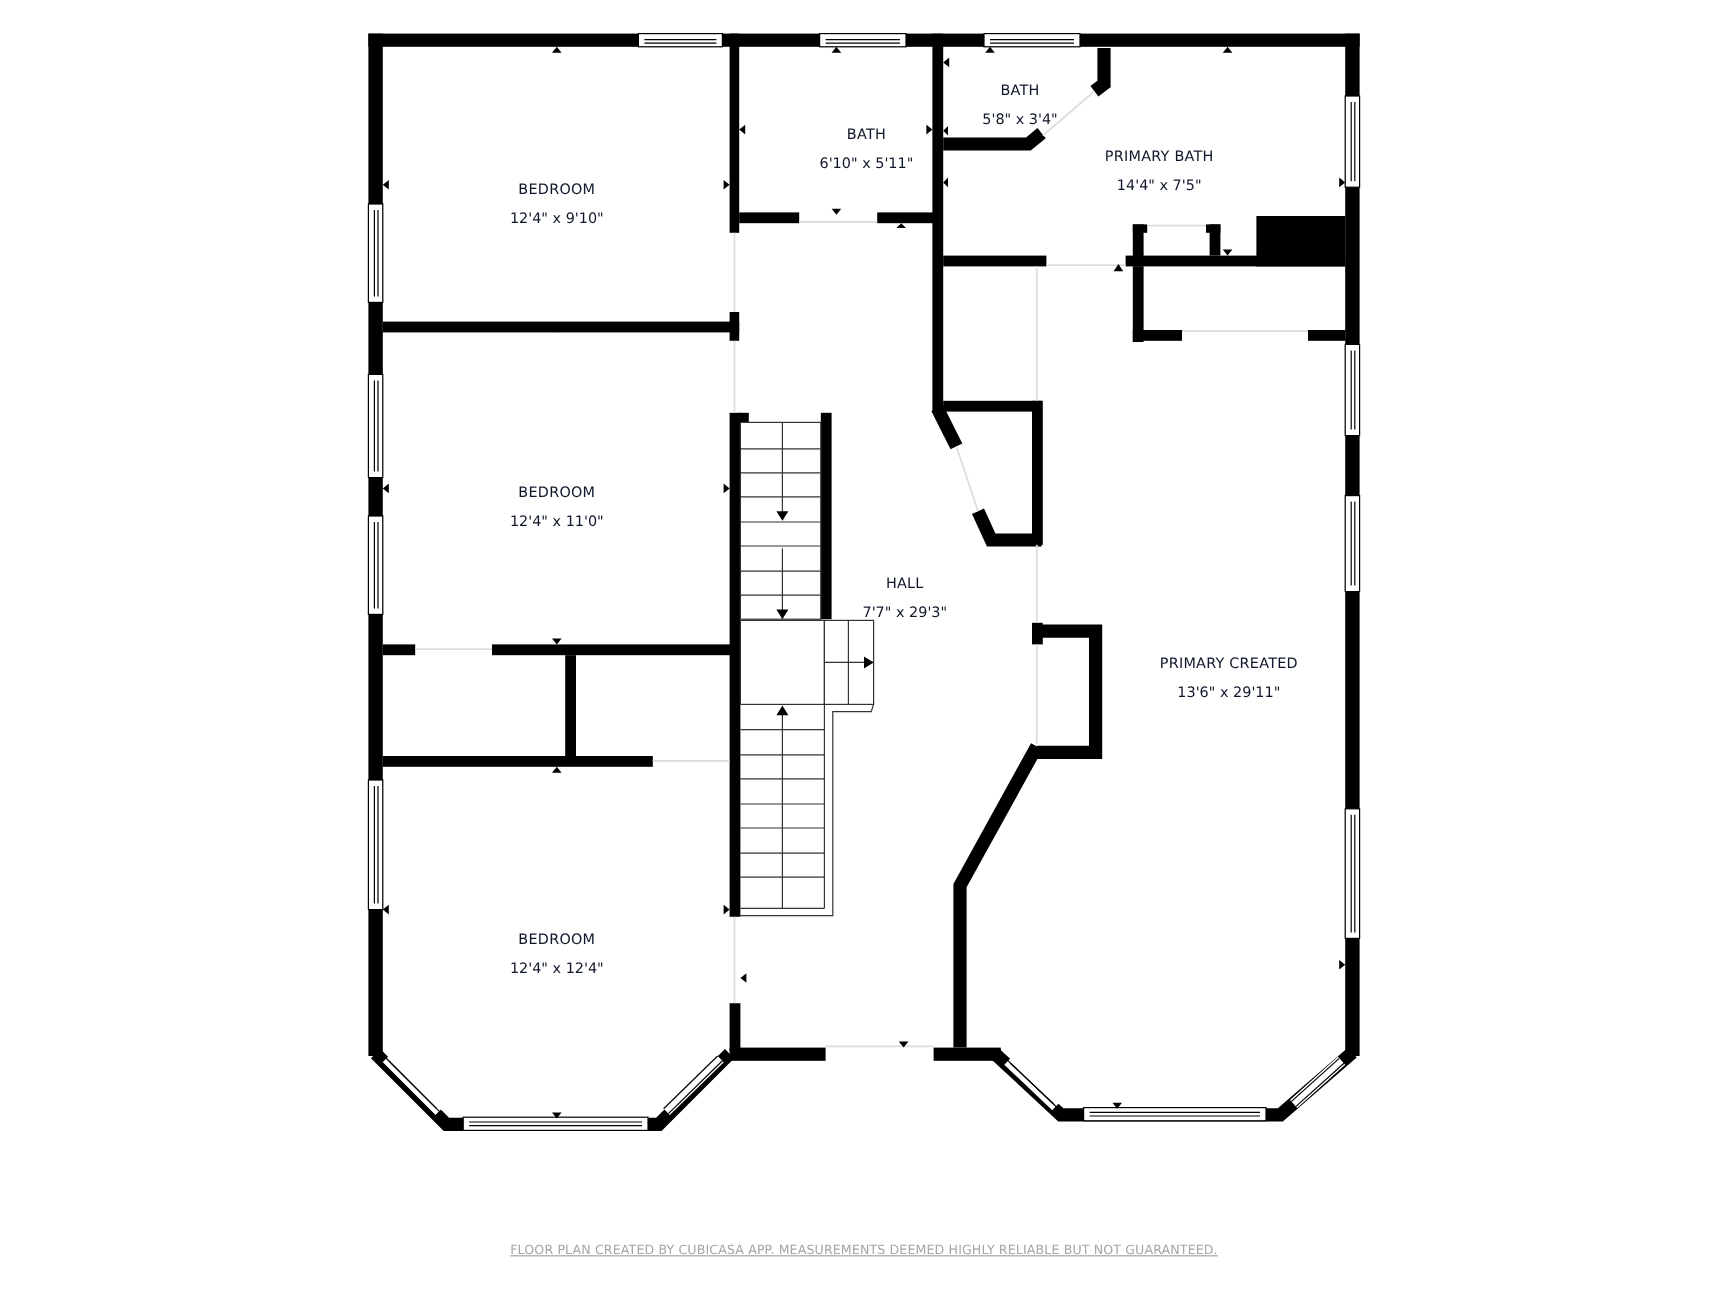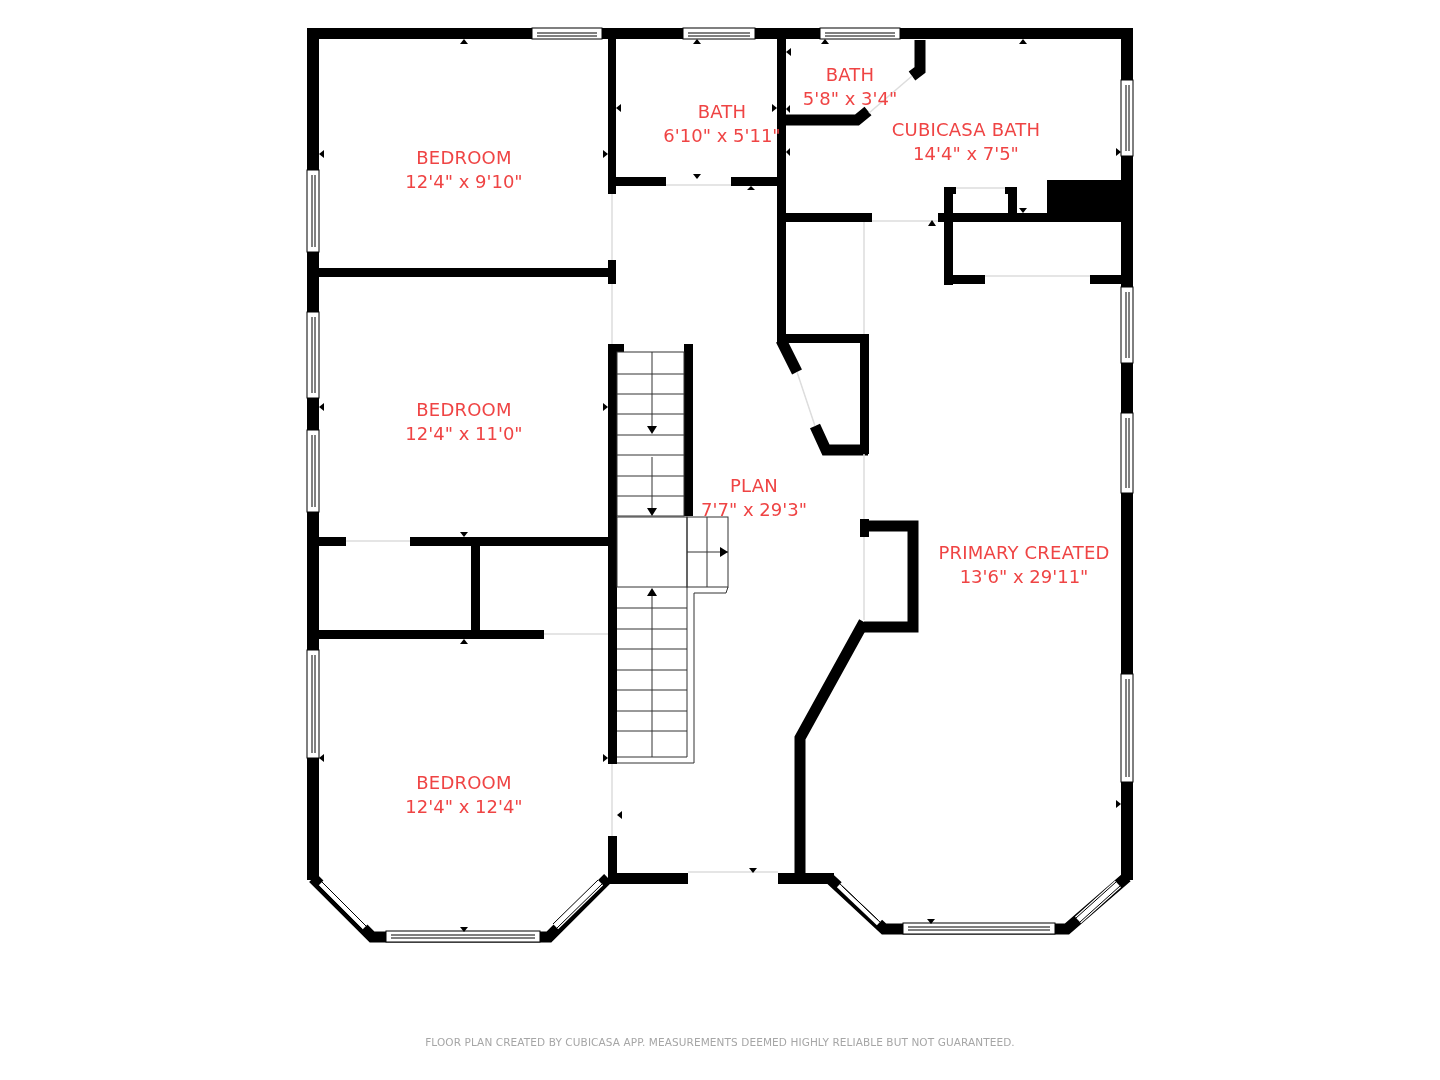--- a/index.html
+++ b/index.html
@@ -5,24 +5,24 @@
   html, body { margin:0; padding:0; background:#ffffff; }
   body { width:1440px; height:1080px; position:relative; overflow:hidden; font-family:"DejaVu Sans","Liberation Sans",sans-serif; }
   svg.plan { position:absolute; left:0; top:0; width:1440px; height:1080px; }
   .wall { fill:#000000; }
   .wline { stroke:#000000; stroke-width:11; fill:none; stroke-linejoin:miter; stroke-linecap:butt; }
   .win { fill:#ffffff; stroke:#000; stroke-width:1; }
   .winline { stroke:#000; stroke-width:1; }
   .door { stroke:#dddddd; stroke-width:1.5; fill:none; }
   .stair { stroke:#333; stroke-width:1; fill:none; }
   .mark { fill:#000; }
-  .label { position:absolute; text-align:center; color:#ef4444; font-size:18px; line-height:24px; transform:translateX(-50%); white-space:nowrap; font-family:"DejaVu Sans","Liberation Sans",sans-serif; }
+  .label { position:absolute; text-align:center; color:#0f172a; font-size:12px; line-height:24px; transform:translateX(-50%); white-space:nowrap; font-family:"DejaVu Sans","Liberation Sans",sans-serif; }
   .label .name { display:block; letter-spacing:0.2px; }
   .label .dim { display:block; }
-  .footer { position:absolute; left:720px; top:1036px; transform:translateX(-50%); color:#a6a6a6; font-size:10.5px; white-space:nowrap; letter-spacing:0.1px; font-family:"DejaVu Sans","Liberation Sans",sans-serif; }
+  .footer { position:absolute; left:720px; top:1036px; transform:translateX(-50%); color:#a6a6a6; font-size:10.5px; white-space:nowrap; letter-spacing:0.1px; font-family:"DejaVu Sans","Liberation Sans",sans-serif;text-decoration:underline; }
 </style>
 </head>
 <body>
 
 <svg class="plan" viewBox="0 0 1440 1080" xmlns="http://www.w3.org/2000/svg">
 
   <g>
 
     <rect class="wall" x="307" y="28" width="826" height="11"></rect>
 
@@ -243,29 +243,29 @@
 </div>
 <div class="label" style="left:722px; top:100px;">
   <span class="name">BATH</span>
   <span class="dim">6'10" x 5'11"</span>
 </div>
 <div class="label" style="left:850px; top:63px;">
   <span class="name">BATH</span>
   <span class="dim">5'8" x 3'4"</span>
 </div>
 <div class="label" style="left:966px; top:118px;">
-  <span class="name">CUBICASA BATH</span>
+  <span class="name">PRIMARY BATH</span>
   <span class="dim">14'4" x 7'5"</span>
 </div>
 <div class="label" style="left:464px; top:398px;">
   <span class="name">BEDROOM</span>
   <span class="dim">12'4" x 11'0"</span>
 </div>
 <div class="label" style="left:754px; top:474px;">
-  <span class="name">PLAN</span>
+  <span class="name">HALL</span>
   <span class="dim">7'7" x 29'3"</span>
 </div>
 <div class="label" style="left:1024px; top:541px;">
   <span class="name">PRIMARY CREATED</span>
   <span class="dim">13'6" x 29'11"</span>
 </div>
 <div class="label" style="left:464px; top:771px;">
   <span class="name">BEDROOM</span>
   <span class="dim">12'4" x 12'4"</span>
 </div>

